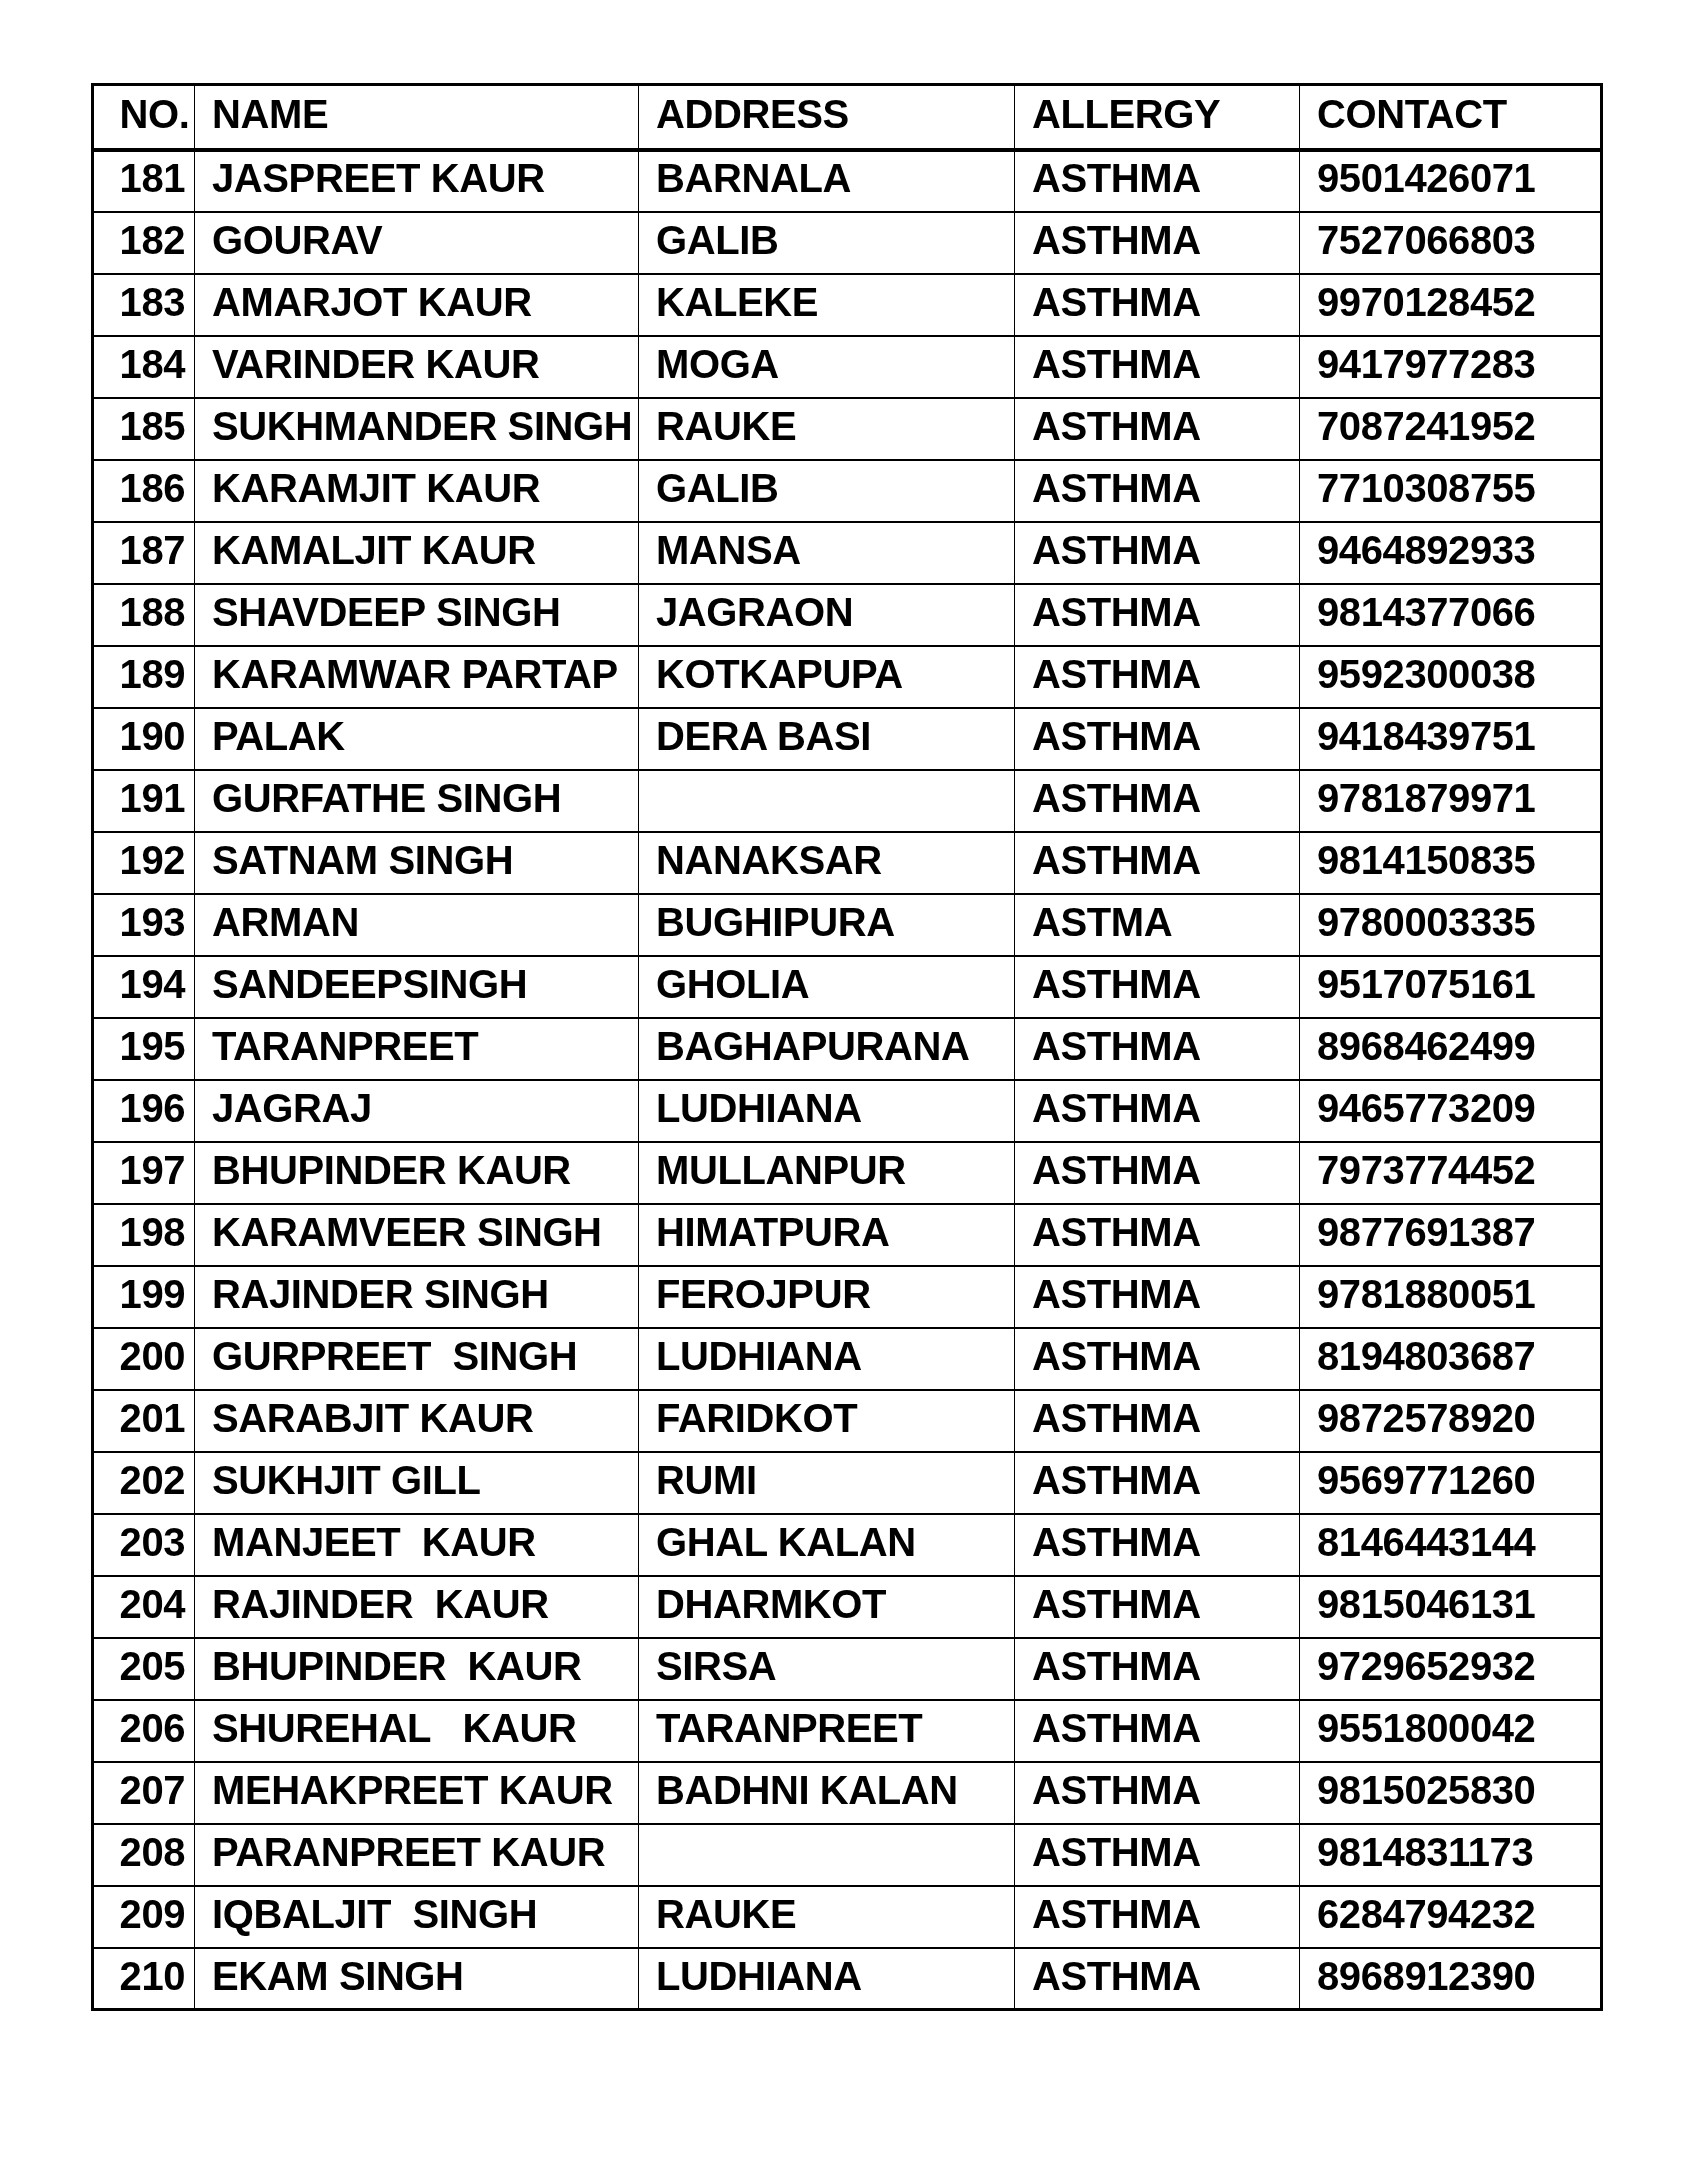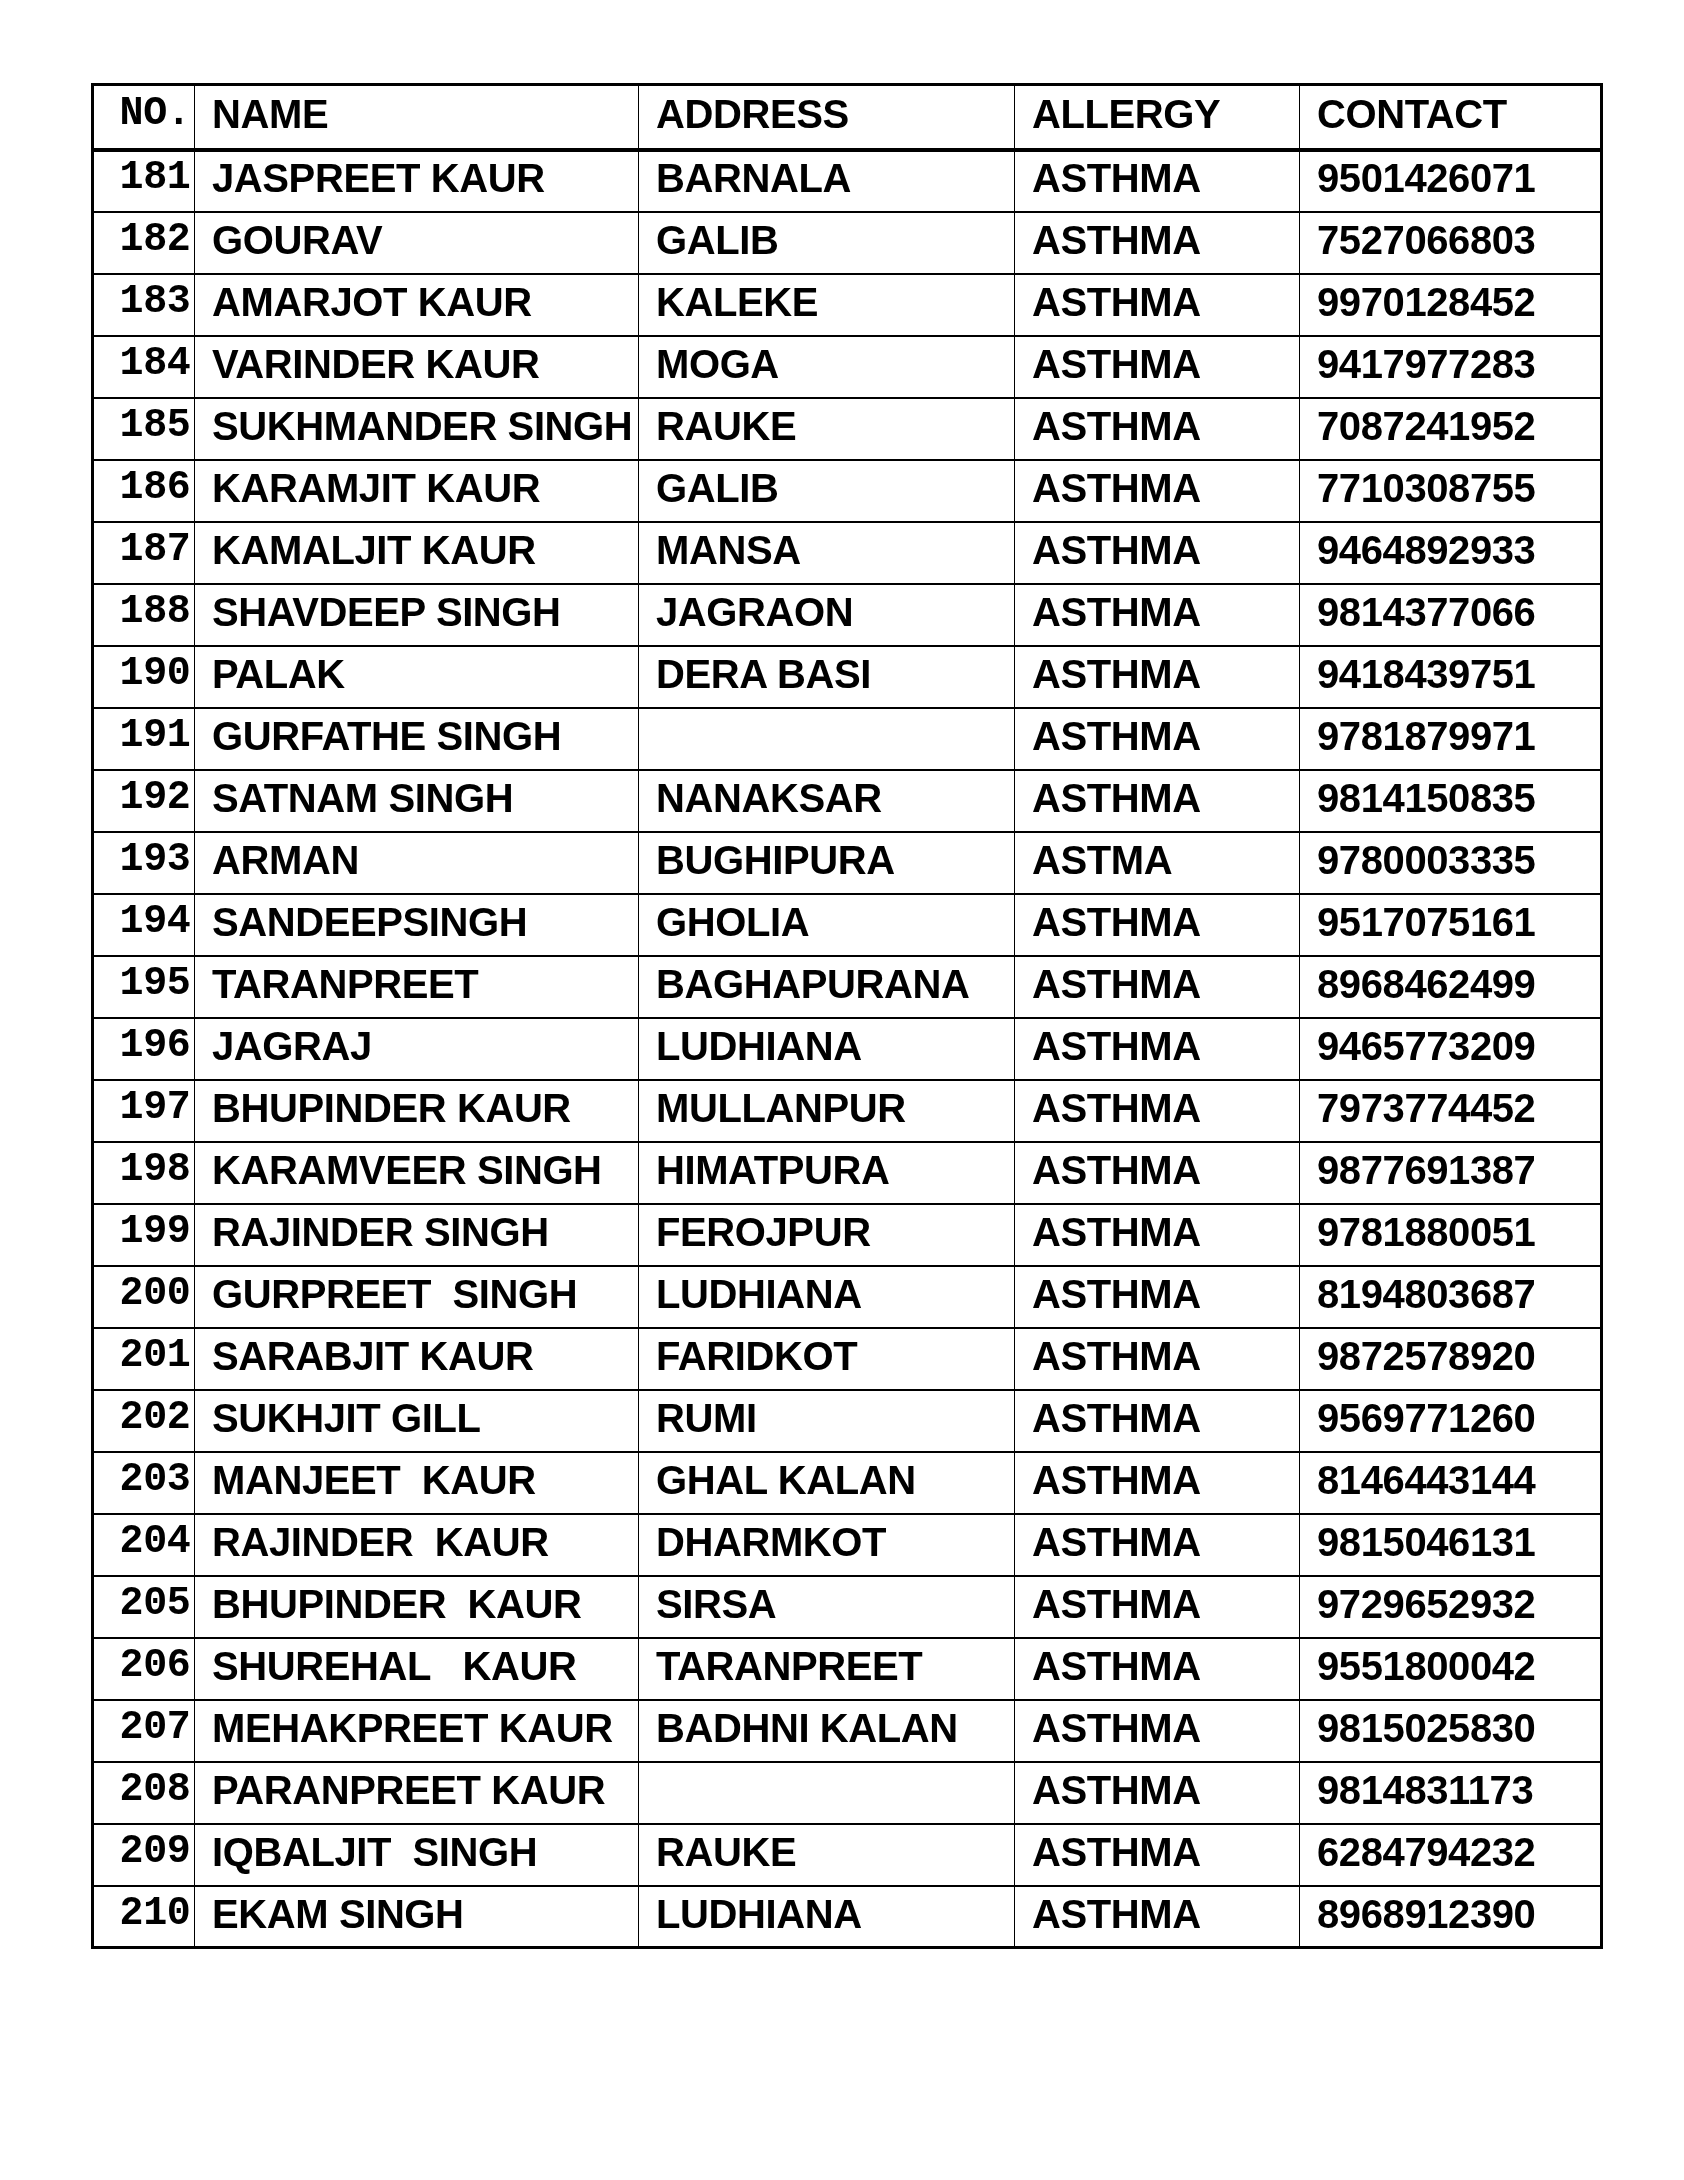--- a/index.html
+++ b/index.html
@@ -38,21 +38,20 @@
     line-height: 1;
     letter-spacing: -0.4px;
     text-align: left;
     vertical-align: middle;
     white-space: pre;
     overflow: hidden;
     padding: 0 5.1px 5.1px 17px;
   }
   th:first-child, td:first-child {
     padding-left: 25.6px;
-    font-family: Liberation Mono, monospace;
   }
   thead tr { height: 65px; }
   thead th { border-bottom: 4.3px solid #000000; }
   tbody tr { height: 62px; }
 </style>
 </head>
 <body>
 
 <div>
   <table class="allergy-table">
@@ -123,20 +122,27 @@
           <td>9464892933</td>
         </tr>
         <tr>
           <td>188</td>
           <td>SHAVDEEP SINGH</td>
           <td>JAGRAON</td>
           <td>ASTHMA</td>
           <td>9814377066</td>
         </tr>
         <tr>
+          <td>189</td>
+          <td>KARAMWAR PARTAP</td>
+          <td>KOTKAPUPA</td>
+          <td>ASTHMA</td>
+          <td>9592300038</td>
+        </tr>
+        <tr>
           <td>190</td>
           <td>PALAK</td>
           <td>DERA BASI</td>
           <td>ASTHMA</td>
           <td>9418439751</td>
         </tr>
         <tr>
           <td>191</td>
           <td>GURFATHE SINGH</td>
           <td></td>

